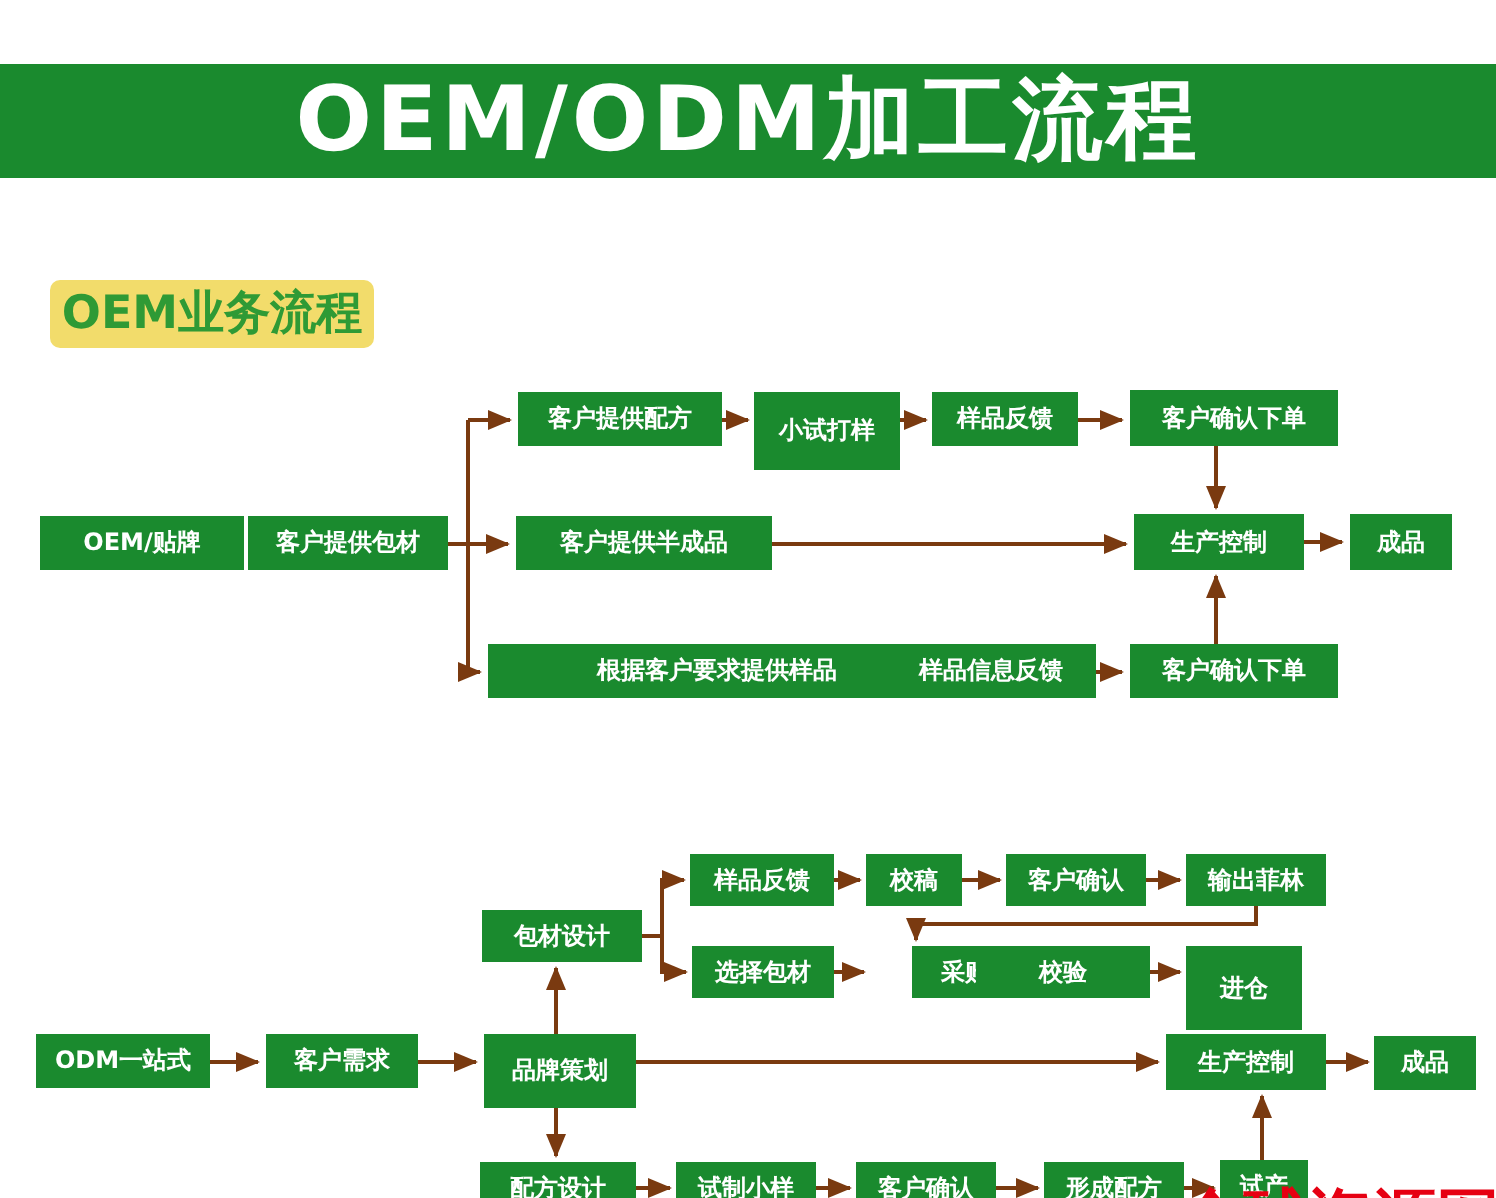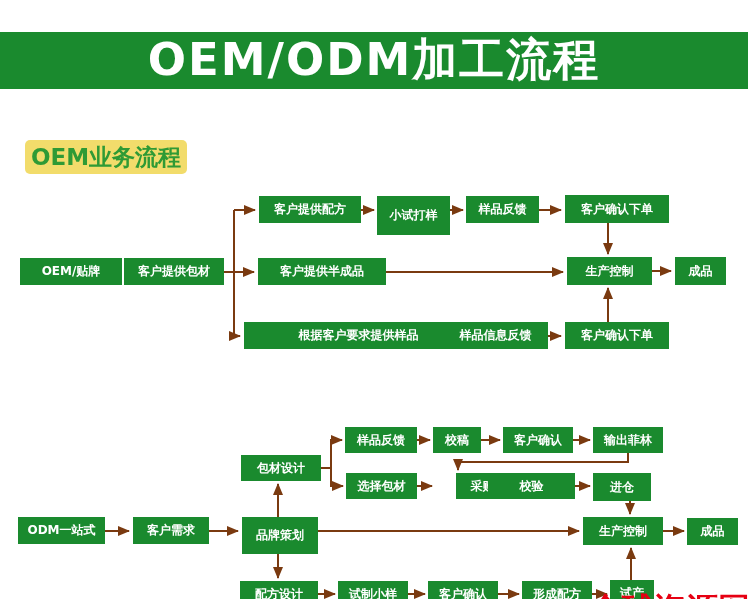--- a/index.html
+++ b/index.html
@@ -106,21 +106,21 @@
       <div class="node" style="left: 133px; top: 485px; width: 76px; height: 27px;">客户需求</div>
       <div class="node" style="left: 242px; top: 485px; width: 76px; height: 37px;">品牌策划</div>
       <div class="node" style="left: 241px; top: 423px; width: 80px; height: 26px;">包材设计</div>
       <div class="node" style="left: 345px; top: 395px; width: 72px; height: 26px;">样品反馈</div>
       <div class="node" style="left: 433px; top: 395px; width: 48px; height: 26px;">校稿</div>
       <div class="node" style="left: 503px; top: 395px; width: 70px; height: 26px;">客户确认</div>
       <div class="node" style="left: 593px; top: 395px; width: 70px; height: 26px;">输出菲林</div>
       <div class="node" style="left: 346px; top: 441px; width: 71px; height: 26px;">选择包材</div>
       <div class="node" style="left: 456px; top: 441px; width: 53px; height: 26px;">采购</div>
       <div class="node" style="left: 488px; top: 441px; width: 87px; height: 26px;">校验</div>
-      <div class="node" style="left: 593px; top: 441px; width: 58px; height: 28px;">进仓</div>
+      <div class="node" style="left: 593px; top: 441px; width: 58px; height: 42px;">进仓</div>
       <div class="node" style="left: 583px; top: 485px; width: 80px; height: 28px;">生产控制</div>
       <div class="node" style="left: 687px; top: 486px; width: 51px; height: 27px;">成品</div>
       <div class="node" style="left: 240px; top: 549px; width: 78px; height: 27px;">配方设计</div>
       <div class="node" style="left: 338px; top: 549px; width: 70px; height: 27px;">试制小样</div>
       <div class="node" style="left: 428px; top: 549px; width: 70px; height: 27px;">客户确认</div>
       <div class="node" style="left: 522px; top: 549px; width: 70px; height: 27px;">形成配方</div>
       <div class="node" style="left: 610px; top: 548px; width: 44px; height: 27px;">试产</div>
     </div>
 
   <div class="watermark">全球资源网</div>

